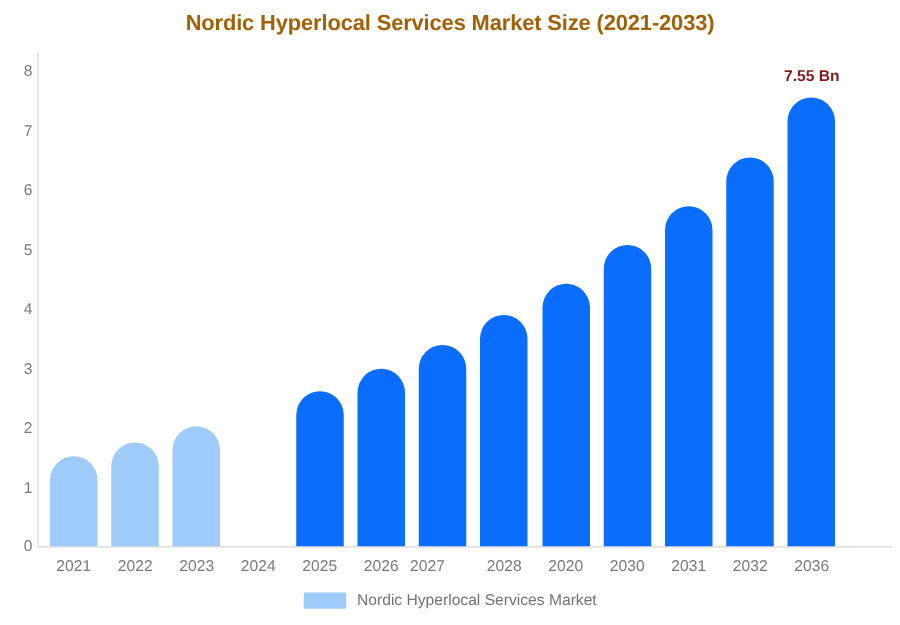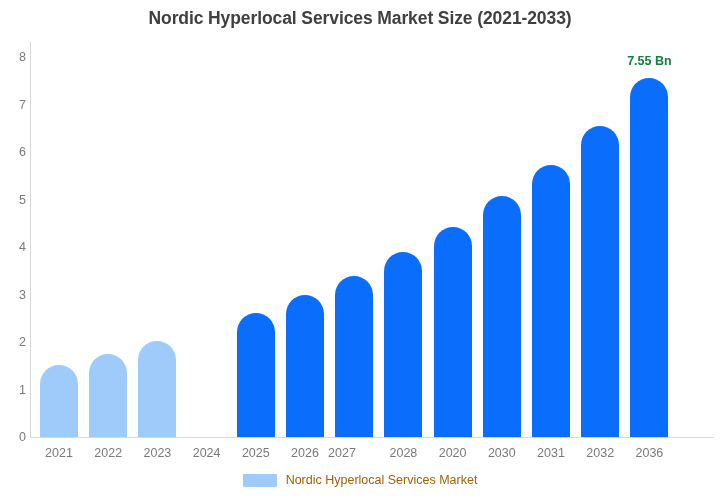--- a/index.html
+++ b/index.html
@@ -16,21 +16,21 @@
     height: 500px;
     background: #ffffff;
   }
   
   #chart-title {
     position: absolute;
     top: 8px; left: 0; width: 720px;
     text-align: center;
     font-size: 17.5px;
     font-weight: bold;
-    color: #404040;
+    color: #a16207;
     letter-spacing: -0.1px;
     white-space: nowrap;
   }
   
   
   #plot-area {
     position: absolute;
     left: 30px;
     top: 42px;
     width: 684px;
@@ -75,21 +75,21 @@
     left: 0;
     width: 38px;
     border-radius: 19px 19px 0 0;
   }
   .bar-label {
     position: absolute;
     left: 50%;
     transform: translateX(-50%);
     font-size: 12.5px;
     font-weight: bold;
-    color: #15803d;
+    color: #7f1d1d;
     white-space: nowrap;
   }
   
   .x-tick {
     position: absolute;
     top: 446px;
     width: 60px;
     text-align: center;
     font-size: 12.5px;
     color: #7a7a7a;
@@ -105,21 +105,21 @@
     justify-content: center;
     gap: 9px;
   }
   #legend-swatch {
     width: 34px;
     height: 13px;
     border-radius: 1px;
   }
   #legend-label {
     font-size: 12.5px;
-    color: #a16207;
+    color: #737373;
     white-space: nowrap;
   }
 </style>
 </head>
 <body>
 
 <div id="chart-root">
 
   <div id="chart-title">Nordic Hyperlocal Services Market Size (2021-2033)</div>
 

